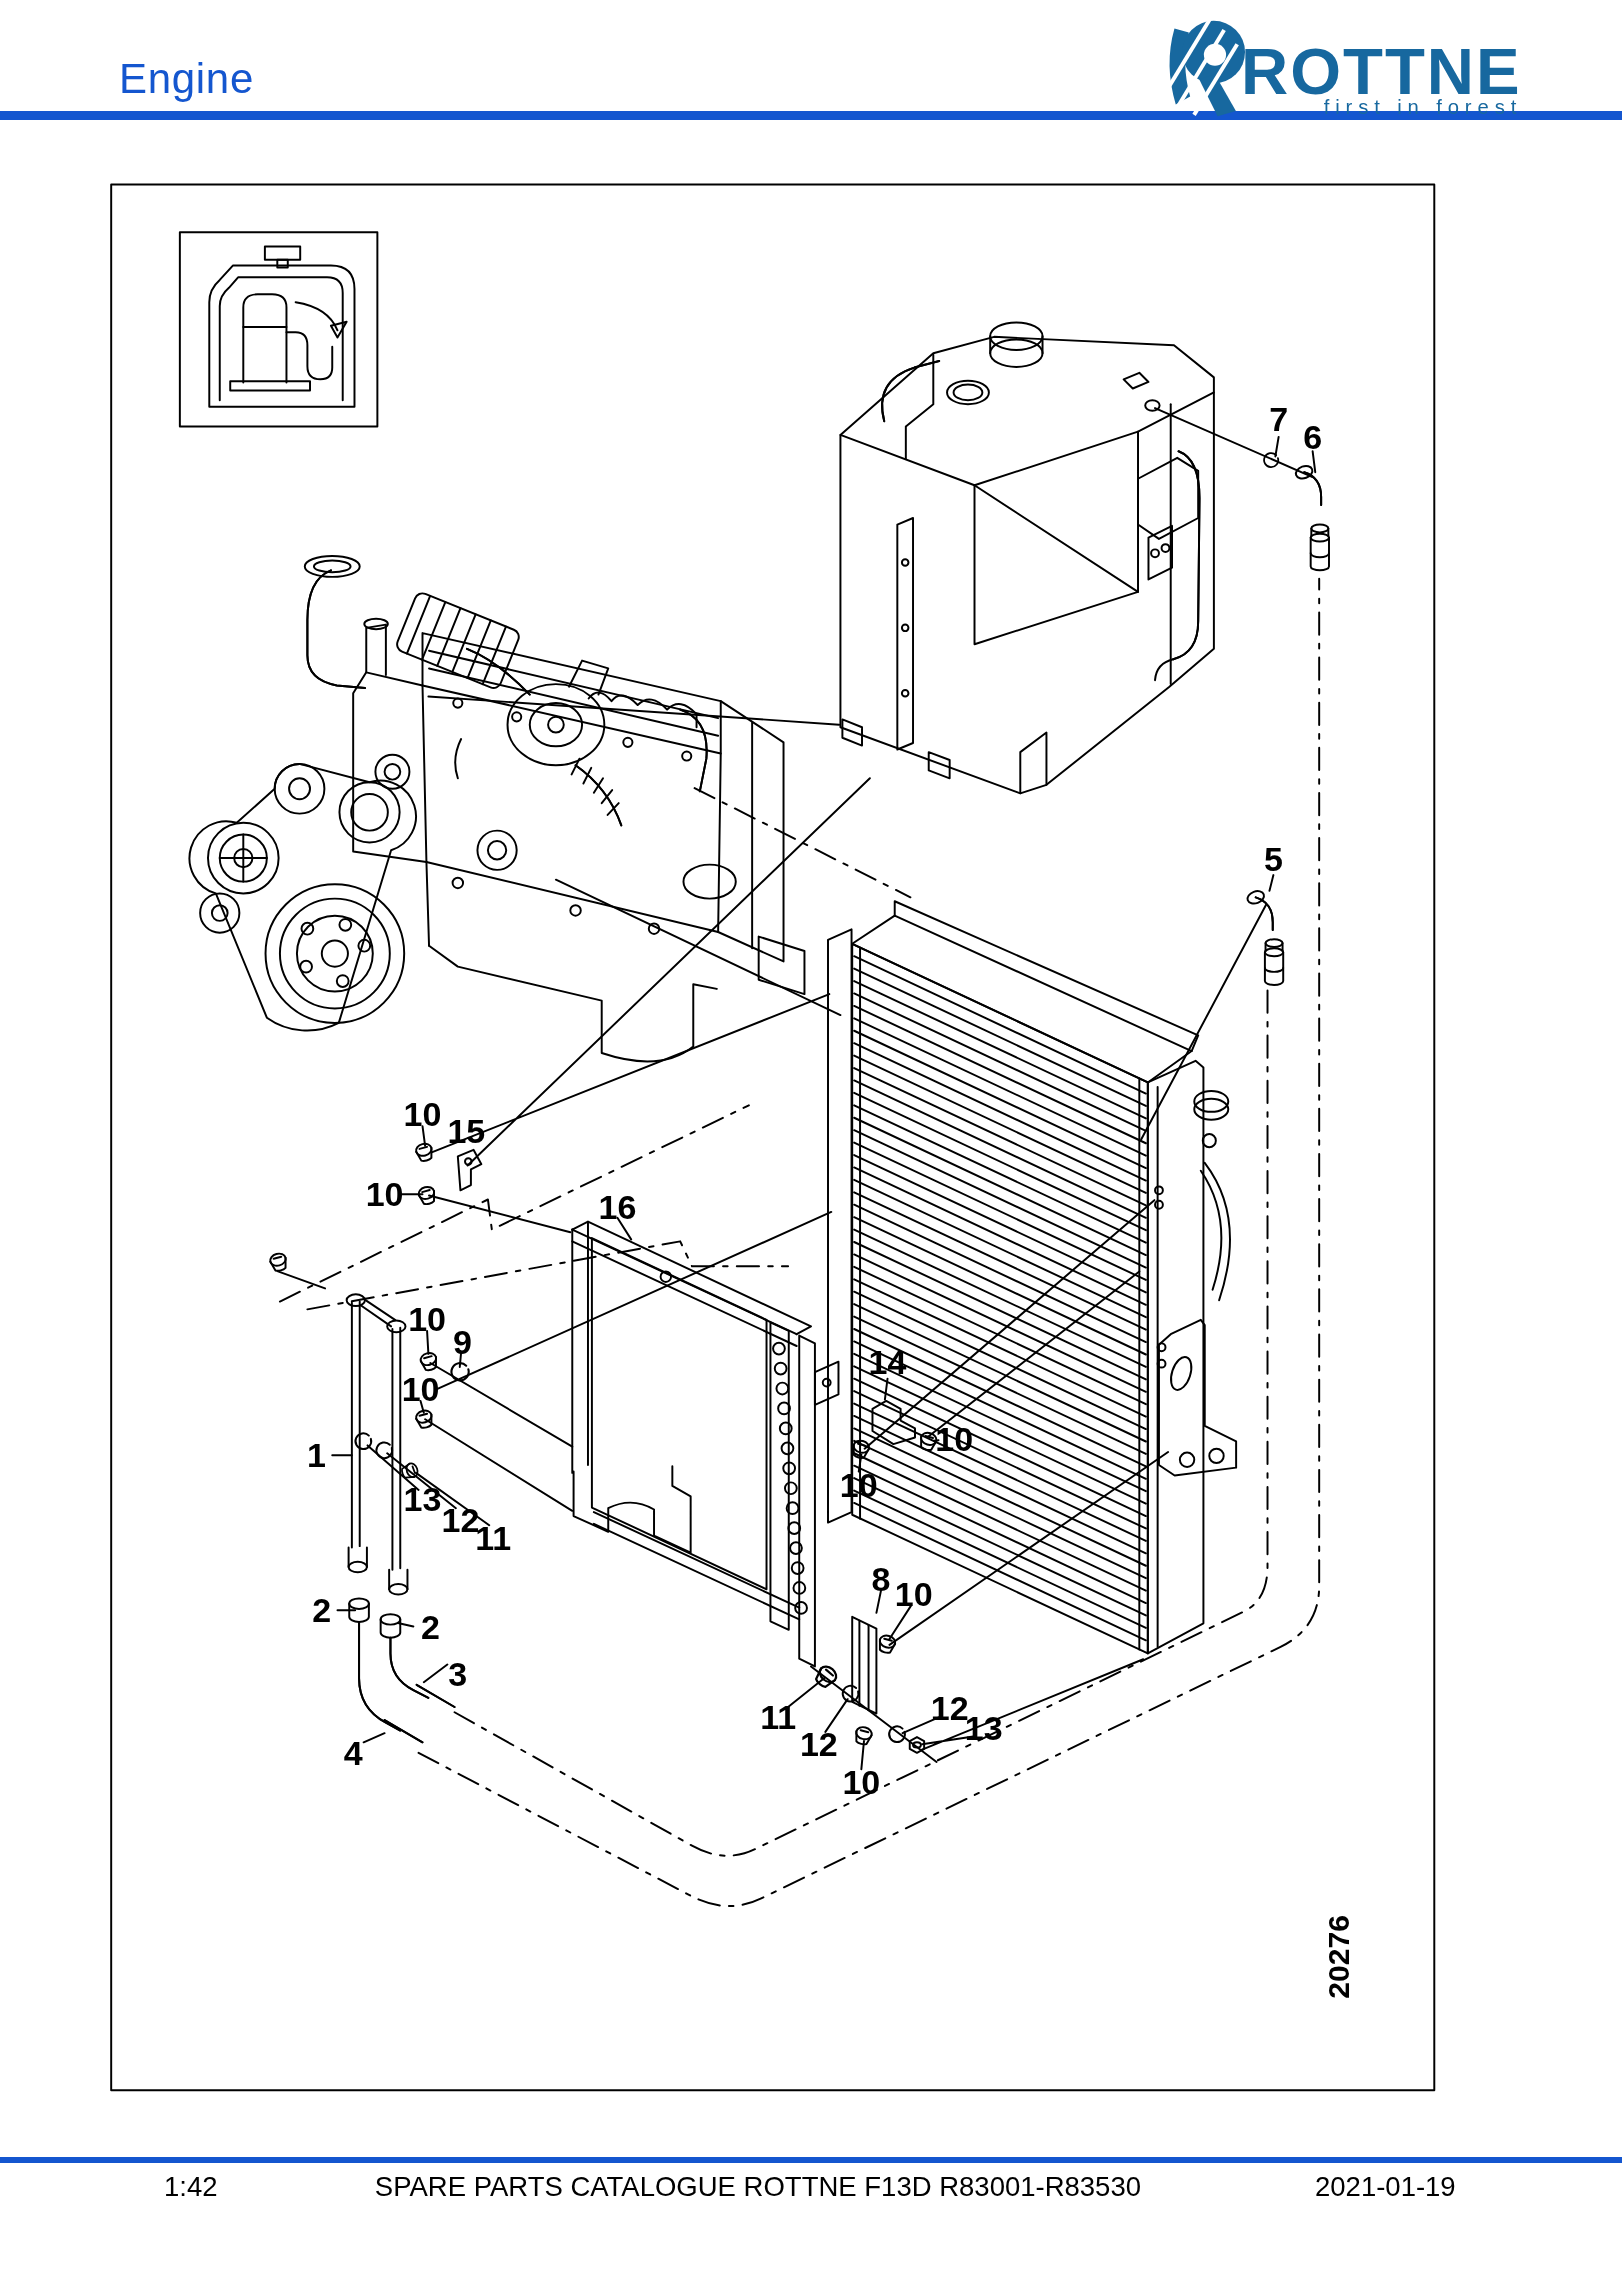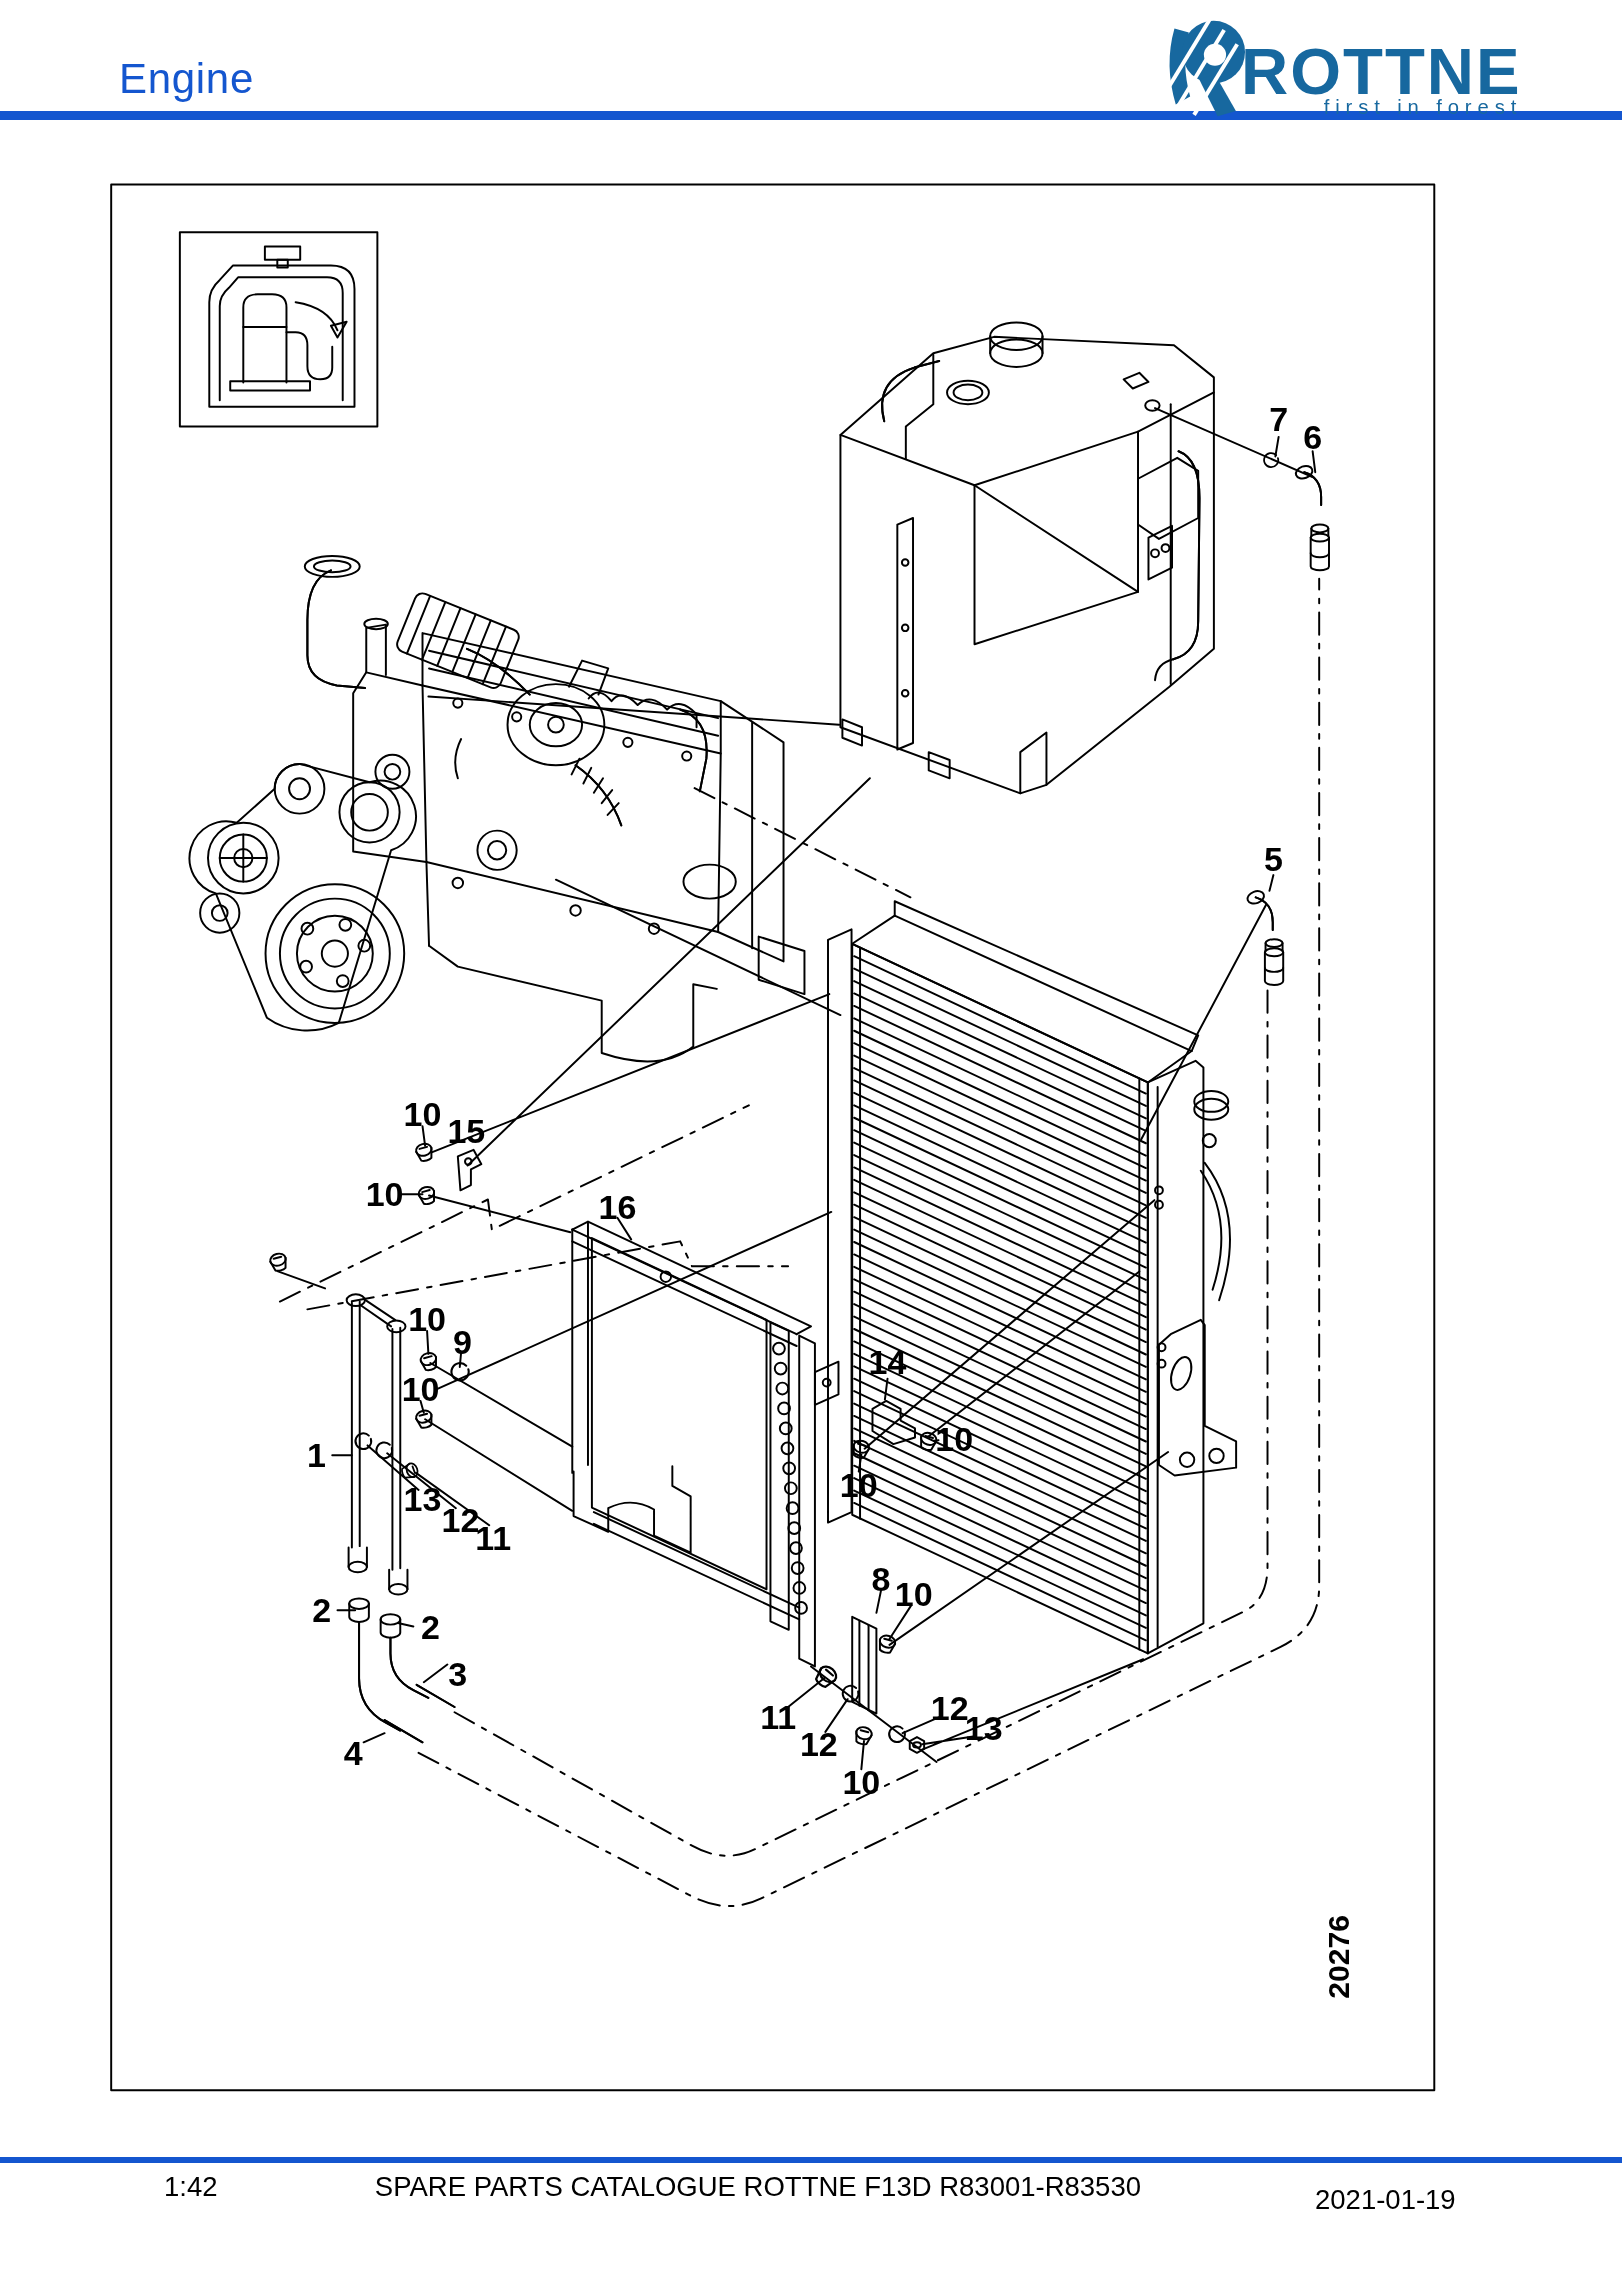--- a/index.html
+++ b/index.html
@@ -11,21 +11,21 @@
   .rule{position:absolute;left:0;top:111px;width:1622px;height:8.5px;background:var(--accent);}
   .logo-svg{position:absolute;left:1164px;top:14.4px;width:366px;height:105px;}
   .brand-text{font-family:"Liberation Sans",sans-serif;font-weight:bold;font-size:100px;
               fill:var(--logo);letter-spacing:3px;}
   .tagline-text{font-family:"Liberation Sans",sans-serif;font-size:31px;fill:var(--logo);
                 letter-spacing:9px;}
   .footer-rule{position:absolute;left:0;top:2157px;width:1622px;height:5.9px;background:var(--accent);}
   .footer{position:absolute;left:0;top:2171px;width:1622px;height:39px;font-size:27.5px;}
   .f-left{position:absolute;left:116px;top:0;margin-left:48px;}
   .f-center{position:absolute;left:353px;top:0;width:788px;text-align:right;}
-  .f-right{position:absolute;left:1315px;top:0;margin-top:13px;}
+  .f-right{position:absolute;left:1315px;top:0;}
   #diagram-svg{position:absolute;left:0;top:0;width:1622px;height:2295px;}
   #diagram-svg path,#diagram-svg line,#diagram-svg rect,#diagram-svg ellipse,
   #diagram-svg circle,#diagram-svg polygon,#diagram-svg polyline
     {stroke:#000;fill:none;stroke-width:3;stroke-linecap:round;stroke-linejoin:round;}
   .part-label{font-family:"Liberation Sans",sans-serif;font-weight:bold;font-size:52px;
               fill:#000;stroke:none;text-anchor:middle;dominant-baseline:central;}
   .fig-num{font-family:"Liberation Sans",sans-serif;font-weight:bold;font-size:46px;
            fill:#000;stroke:none;text-anchor:middle;}
   .leader{stroke-width:2.2;}
   .ghost{stroke-width:4;stroke-dasharray:34 14 7 14;}

